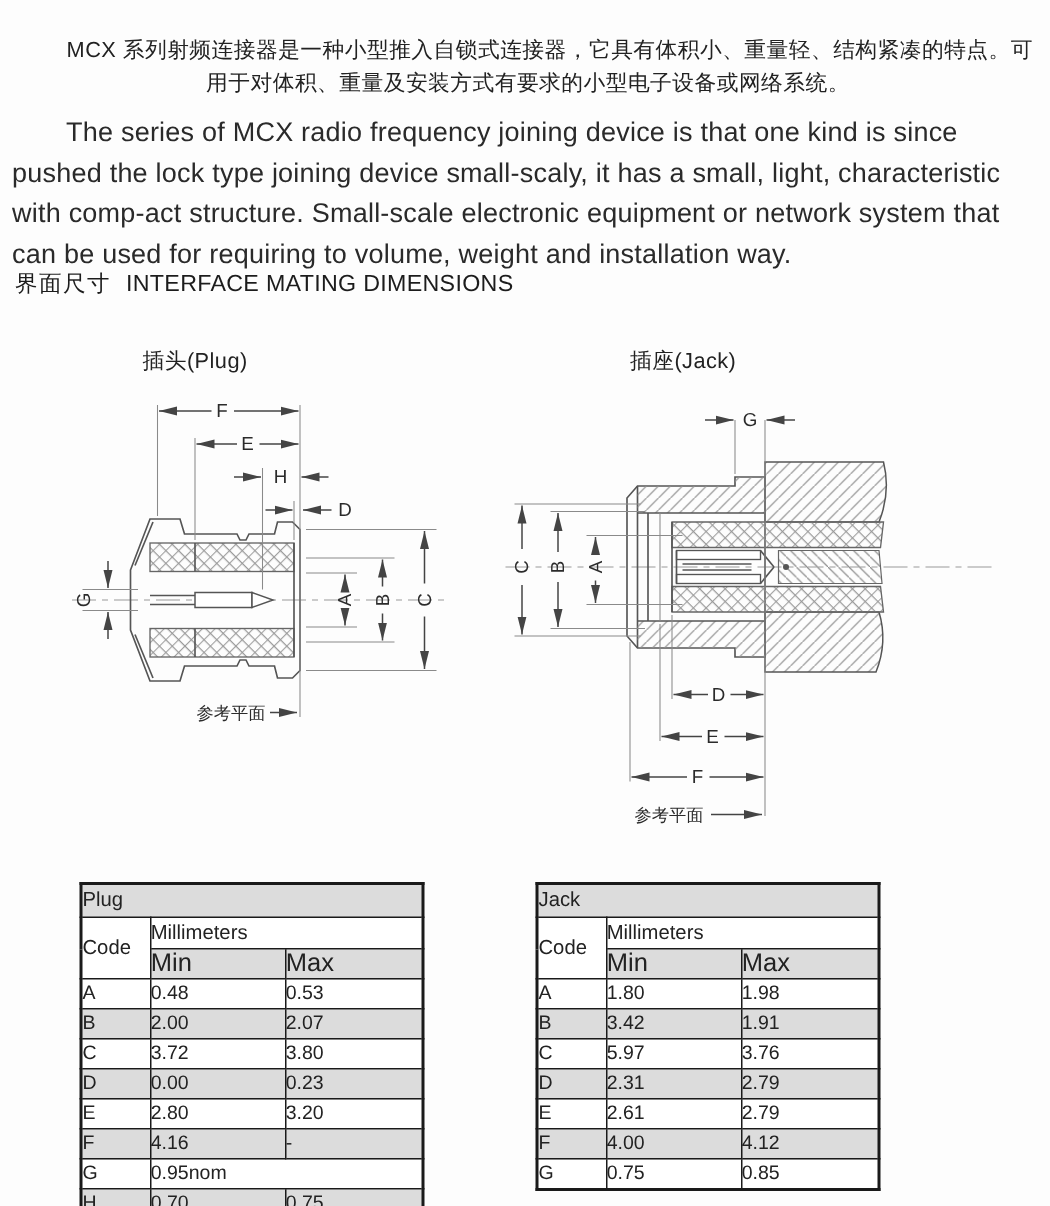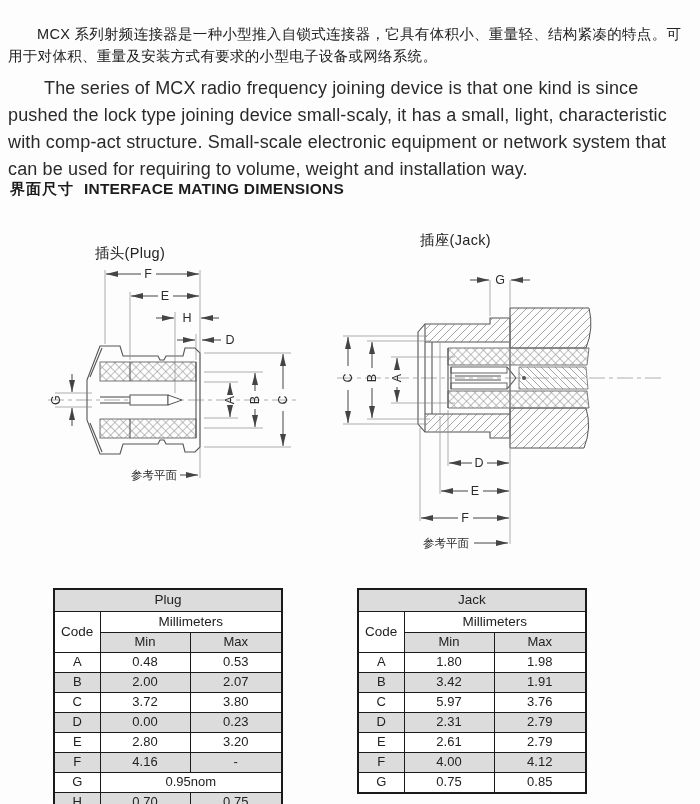--- a/index.html
+++ b/index.html
@@ -3,49 +3,49 @@
 <meta charset="utf-8">
 <style>
   html,body{margin:0;padding:0;}
   body{
     position:relative;width:700px;height:804px;overflow:hidden;
     background:#fdfdfd;color:#1c1c1c;
     font-family:"Liberation Sans","DejaVu Sans",sans-serif;
   }
   .abs{position:absolute;}
   #para-zh{left:8px;top:8px;width:688px;font-size:14.5px;line-height:22px;
-    text-indent:2em;letter-spacing:0.3px;color:#222;}
+    text-indent:2em;letter-spacing:0.3px;color:#222;text-align:center;}
   #para-en{left:8px;top:57px;width:676px;font-size:18px;line-height:27px;
     text-indent:2em;letter-spacing:0.15px;color:#2a2a2a;}
-  #section-heading{left:10px;top:180px;font-weight:bold;white-space:nowrap;}
+  #section-heading{left:10px;top:180px;font-weight:normal;white-space:nowrap;}
   #section-heading .zh{font-size:15px;letter-spacing:1px;}
   #section-heading .en{font-size:15.5px;margin-left:10px;letter-spacing:0.2px;}
   .draw-title{font-size:14.5px;color:#222;letter-spacing:0.3px;}
-  #plug-title{left:95px;top:244px;}
+  #plug-title{left:95px;top:231px;}
   #jack-title{left:420px;top:231px;text-align:right;}
   #plug-svg{left:30px;top:252px;}
   #jack-svg{left:335px;top:252px;}
   svg{display:block;}
   svg .ol{fill:none;stroke:#555;stroke-width:1.1;}
   svg .thin{fill:none;stroke:#8a8a8a;stroke-width:0.7;}
   svg .dim{fill:none;stroke:#444;stroke-width:1;}
   svg .cl{fill:none;stroke:#999;stroke-width:0.8;stroke-dasharray:16 4 4 4;}
   svg text{font-family:"Liberation Sans","DejaVu Sans",sans-serif;
     font-size:12.5px;fill:#2b2b2b;}
   svg text.cjk{font-size:11.5px;}
   
   .dim-table{position:absolute;border-collapse:collapse;table-layout:fixed;
     background:#fff;border:2px solid #1a1a1a;}
   #plug-table{left:53px;top:588px;width:228px;}
   #jack-table{left:357px;top:588px;width:228px;}
-  .dim-table td,.dim-table th{border:1px solid #1a1a1a;text-align:center;
+  .dim-table td,.dim-table th{border:1px solid #1a1a1a;
     padding:0;font-weight:normal;font-size:13px;color:#222;line-height:1.1;}
   .dim-table tr.t-title td{height:21px;font-size:13.5px;}
   .dim-table tr.t-unit td{height:20px;font-size:13.5px;}
-  .dim-table tr.t-mm td{height:19px;font-size:13px;}
+  .dim-table tr.t-mm td{height:19px;font-size:17px;}
   .dim-table tr.t-data td{height:19px;}
   .dim-table .shade{background:#dcdcdc;}
 </style>
 </head>
 <body>
 
 <p class="abs" id="para-zh">MCX 系列射频连接器是一种小型推入自锁式连接器，它具有体积小、重量轻、结构紧凑的特点。可用于对体积、重量及安装方式有要求的小型电子设备或网络系统。</p>
 <p class="abs" id="para-en">The series of MCX radio frequency joining device is that one kind is since pushed the lock type joining device small-scaly, it has a small, light, characteristic with comp-act structure. Small-scale electronic equipment or network system that can be used for requiring to volume, weight and installation way.</p>
 
 <div class="abs" id="section-heading">

